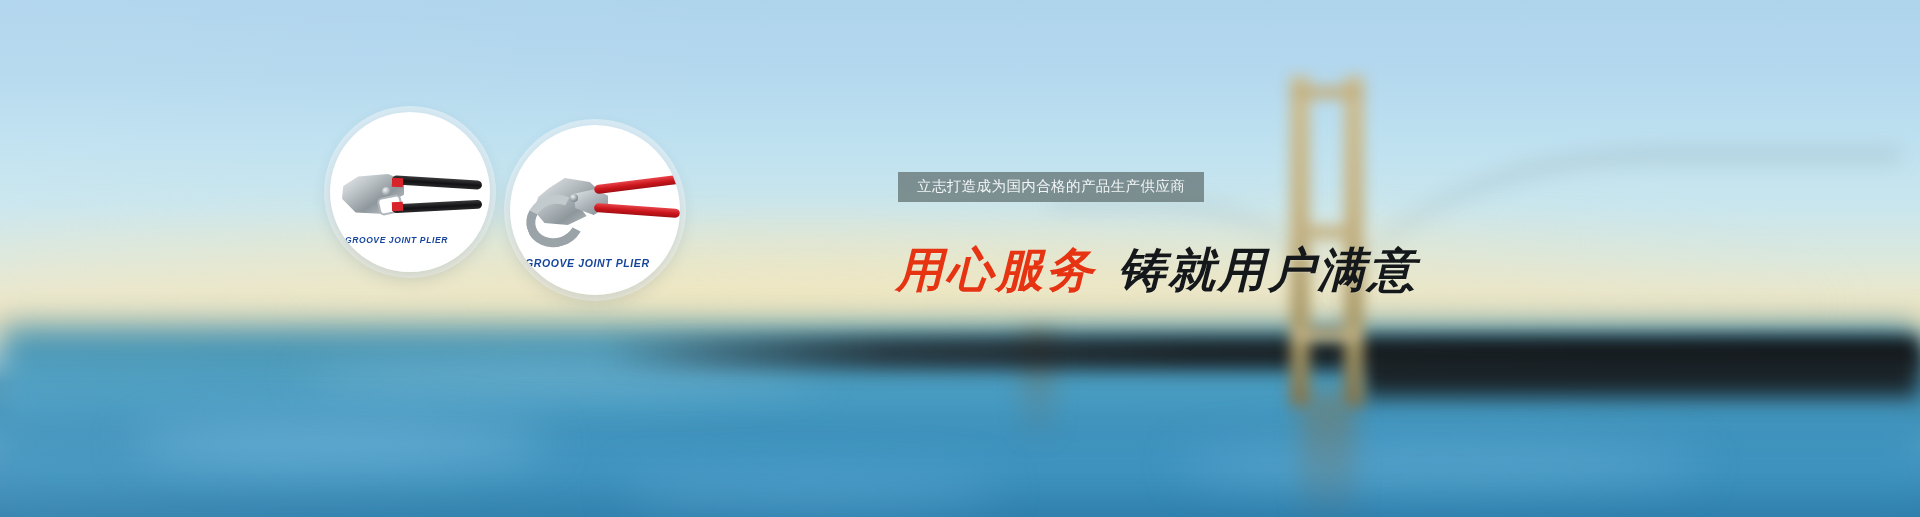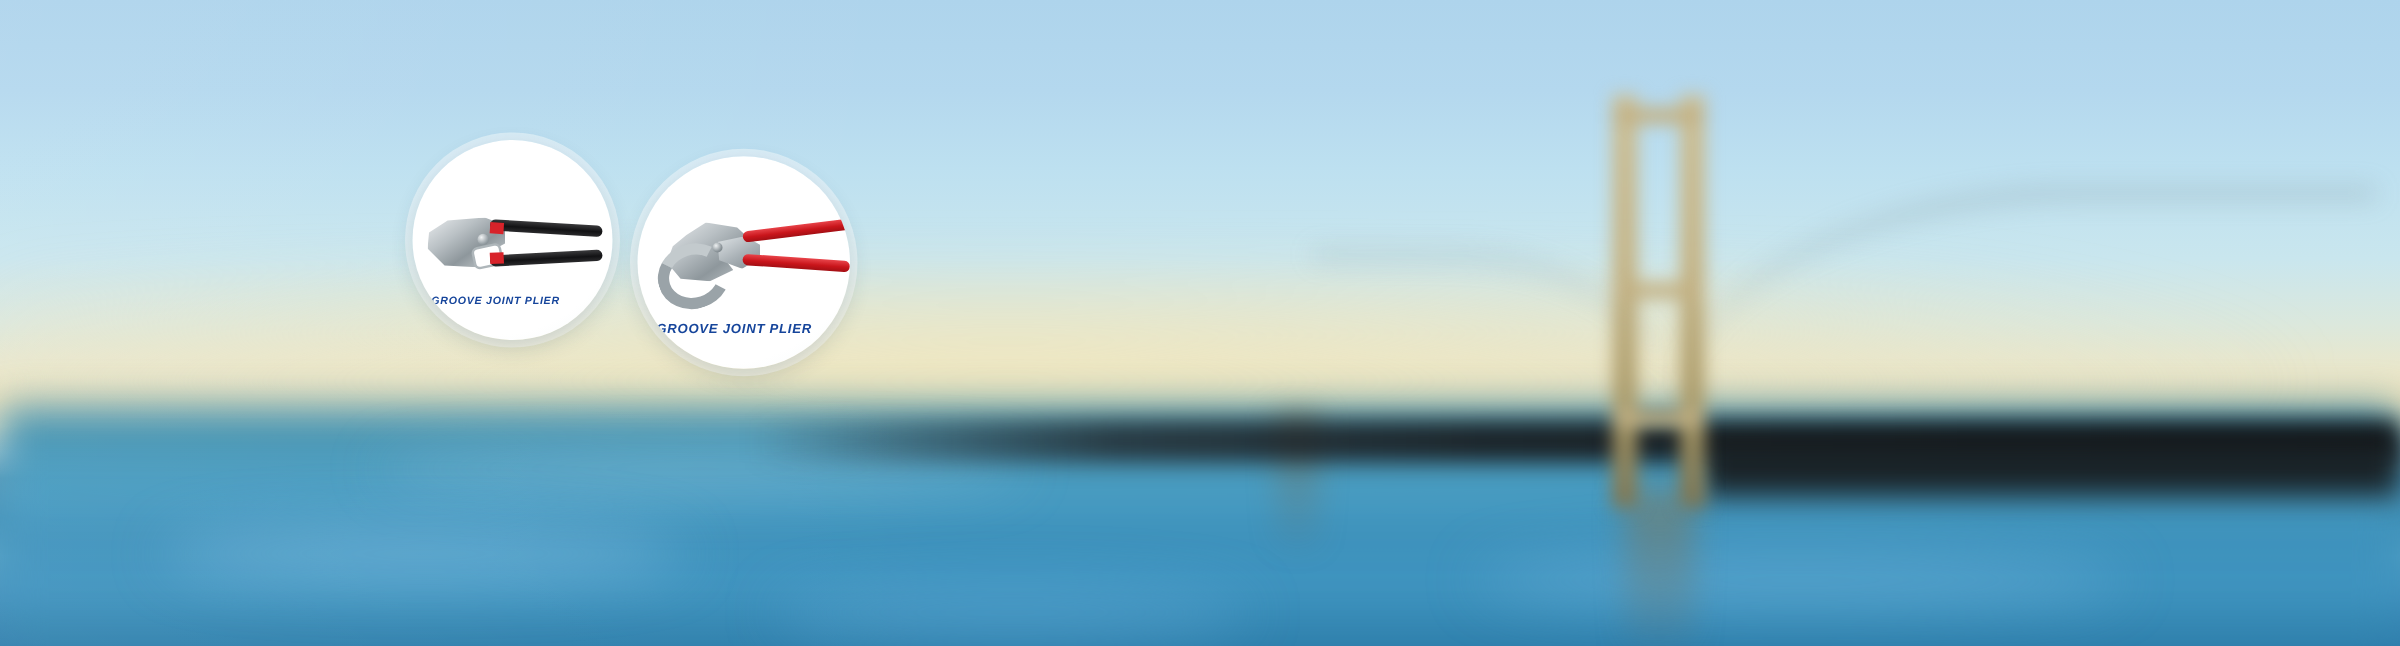--- a/index.html
+++ b/index.html
@@ -267,16 +267,20 @@
       <div class="jaw head"></div>
       <div class="curve"></div>
       <div class="neck"></div>
       <div class="pivot"></div>
       <div class="handle handle-red h-top"></div>
       <div class="handle handle-red h-bot"></div>
     </div>
     <div class="caption">GROOVE JOINT PLIER</div>
   </div>
 
-
+  <div class="tagline-bar">立志打造成为国内合格的产品生产供应商</div>
+
+  <div class="headline">
+    <span class="hl-red">用心服务</span><span class="hl-dark">铸就用户满意</span>
+  </div>
 
 
 </div>
 
 </body></html>

